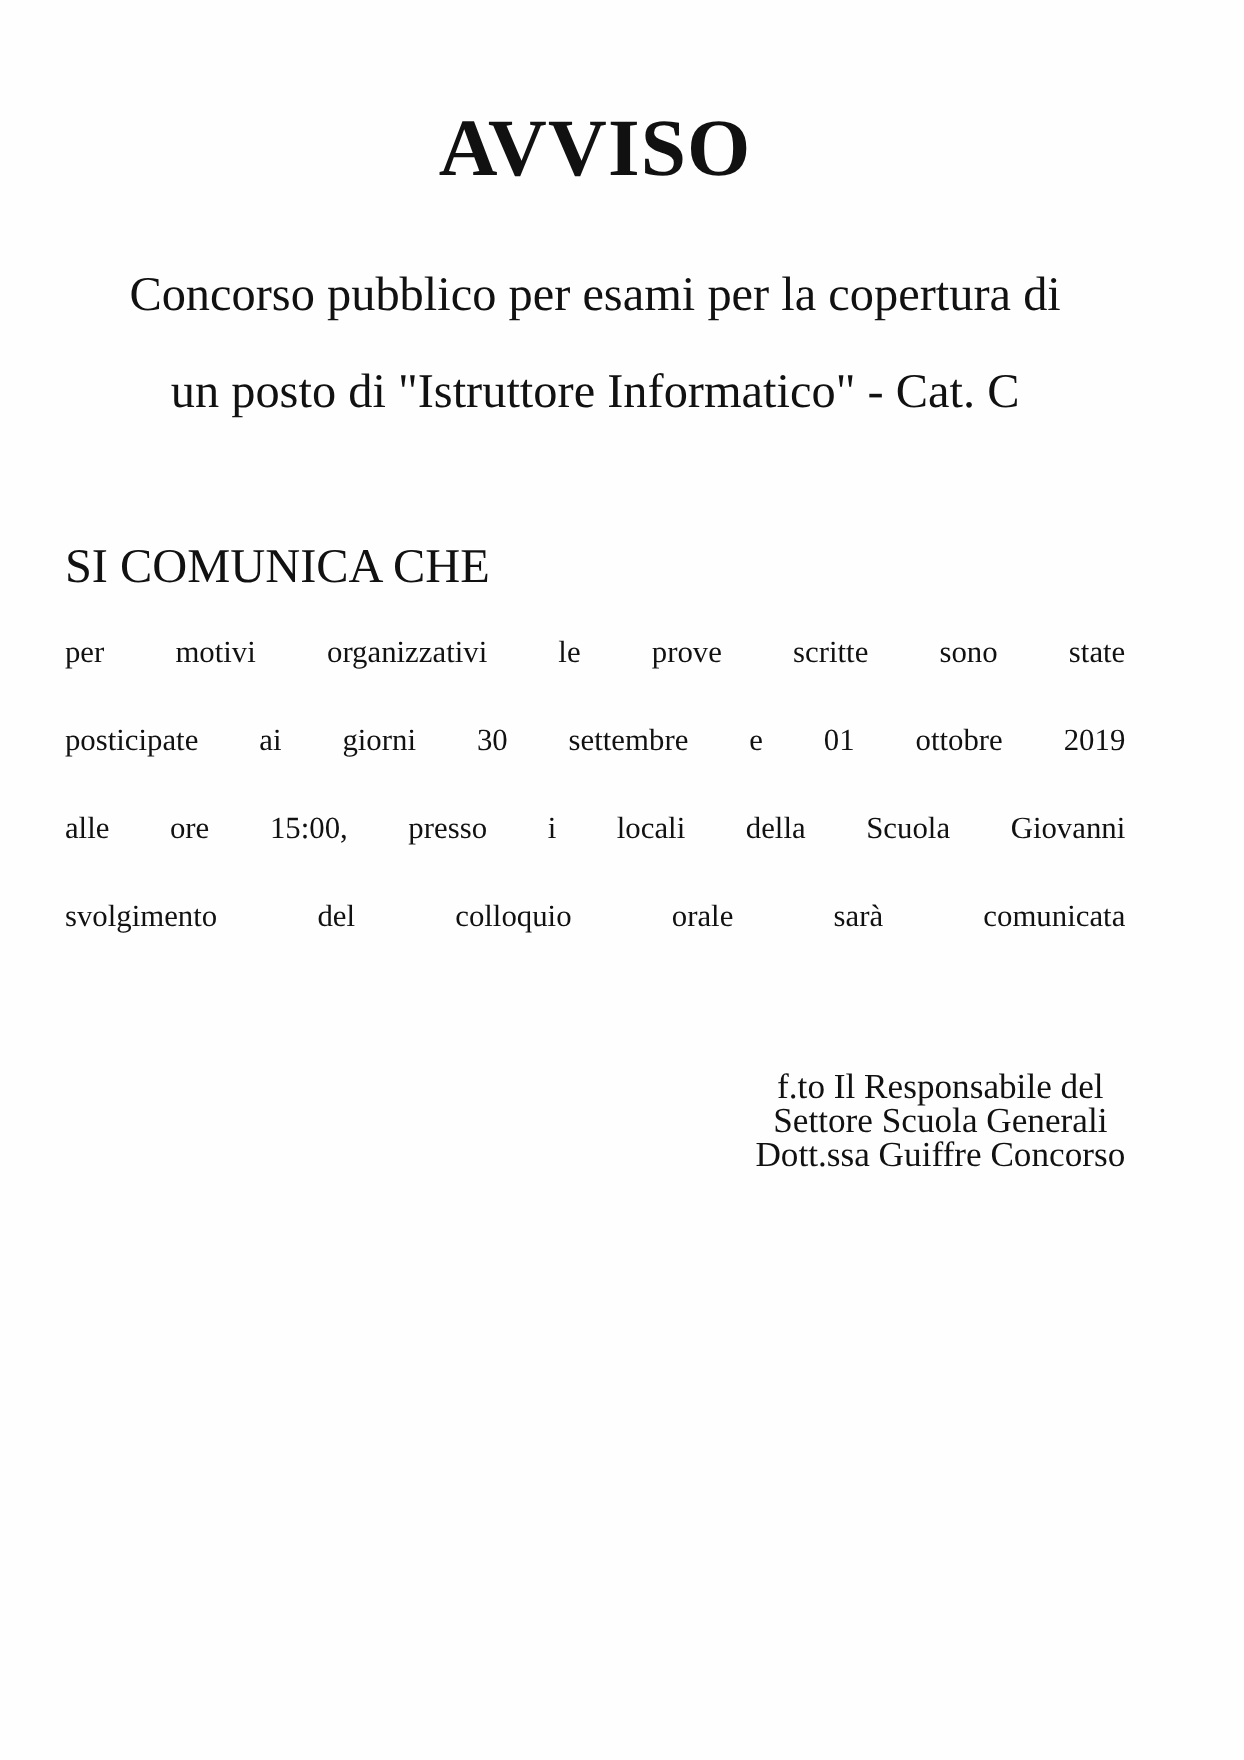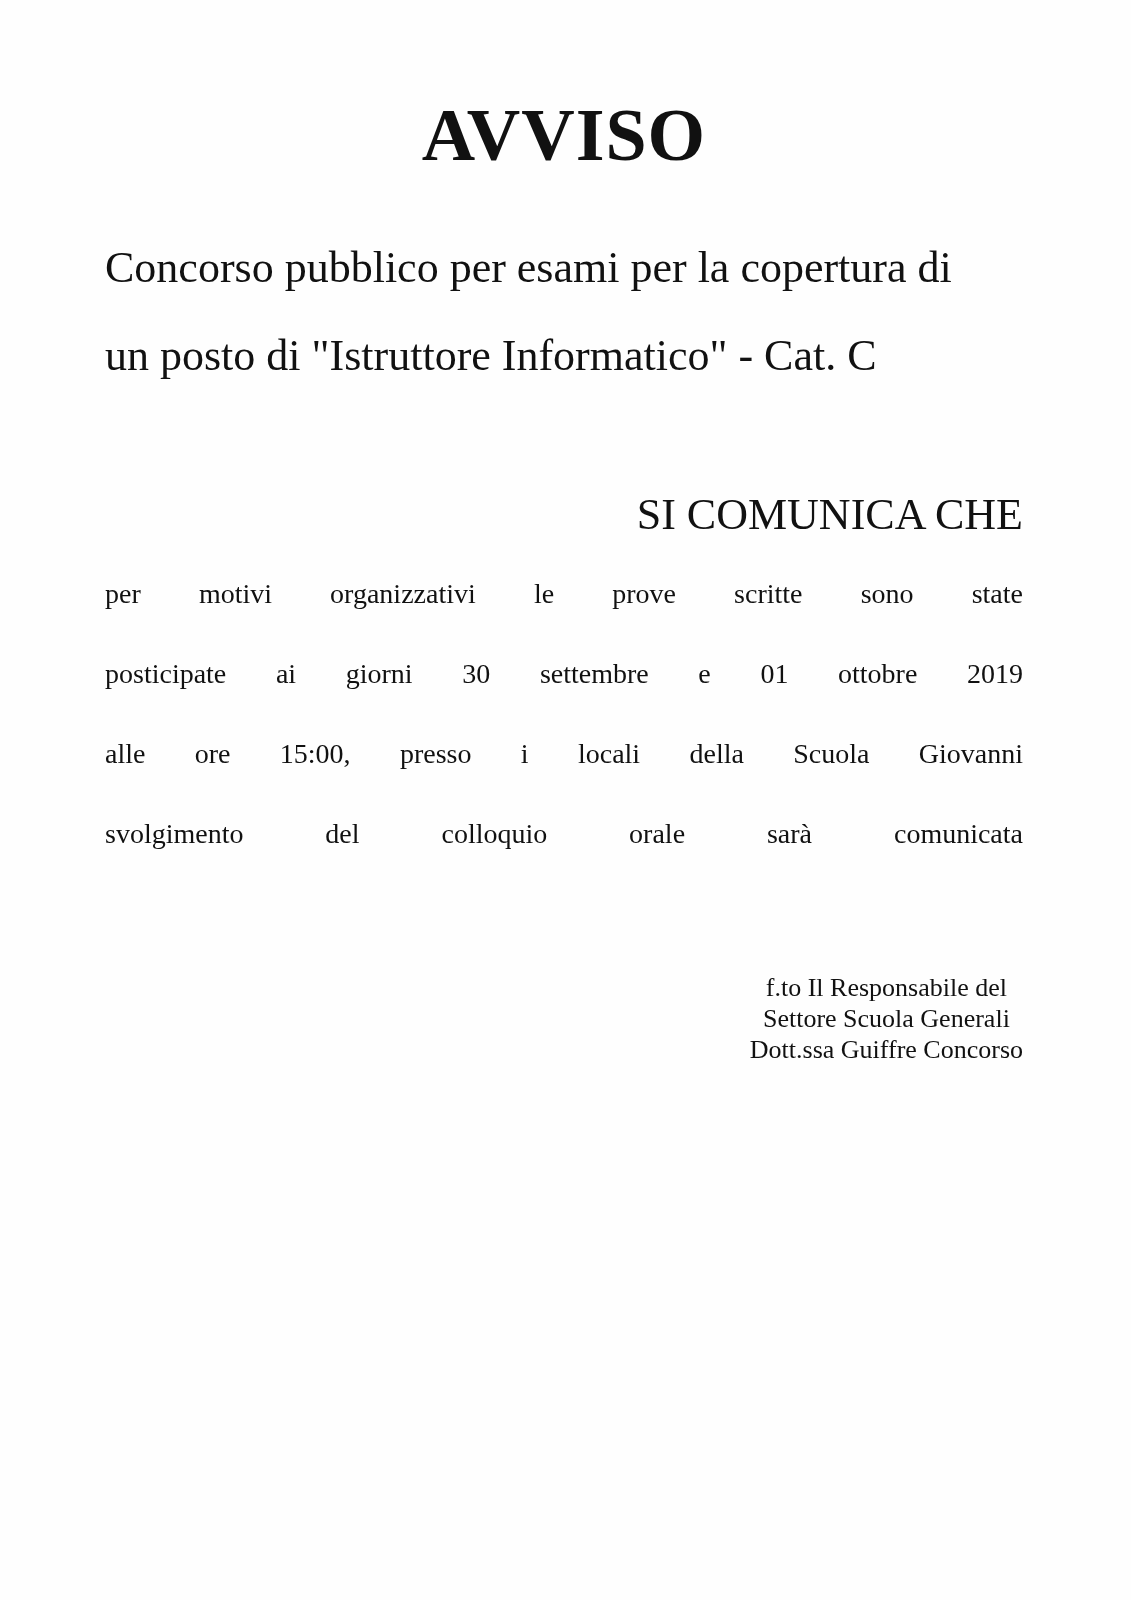--- a/index.html
+++ b/index.html
@@ -10,42 +10,42 @@
   }
   .page {
     position: relative;
     width: 1131px;
     height: 1600px;
     margin: 0 auto;
     background: #fefefe;
     color: #111111;
     font-family: "Liberation Serif", "DejaVu Serif", serif;
     box-sizing: border-box;
-    padding: 0 108px 0 105px;
+    padding: 0 108px 0 59px;
     overflow: hidden;
   }
   .title {
     margin-top: 92px;
     font-size: 74px;
     font-weight: bold;
     line-height: 86px;
     text-align: center;
     letter-spacing: 1px;
   }
   .subtitle {
     margin-top: 46px;
     font-size: 44px;
     line-height: 88px;
-    text-align: left;
+    text-align: center;
   }
   .section-heading {
     margin-top: 92px;
     font-size: 44px;
     line-height: 46px;
-    text-align: right;
+    text-align: left;
   }
   .body-text {
     margin-top: 16px;
     font-size: 28px;
     line-height: 80px;
   }
   .body-line {
     text-align: justify;
     text-align-last: justify;
     white-space: normal;
@@ -54,21 +54,21 @@
     text-align: left;
     text-align-last: left;
   }
   .signature-area {
     margin-top: 98px;
     text-align: right;
   }
   .signature-block {
     display: inline-block;
     text-align: center;
-    font-size: 26px;
+    font-size: 32px;
     line-height: 31px;
   }
 </style>
 </head>
 <body>
 
 <div class="page">
 
   <div class="title">AVVISO</div>
 

